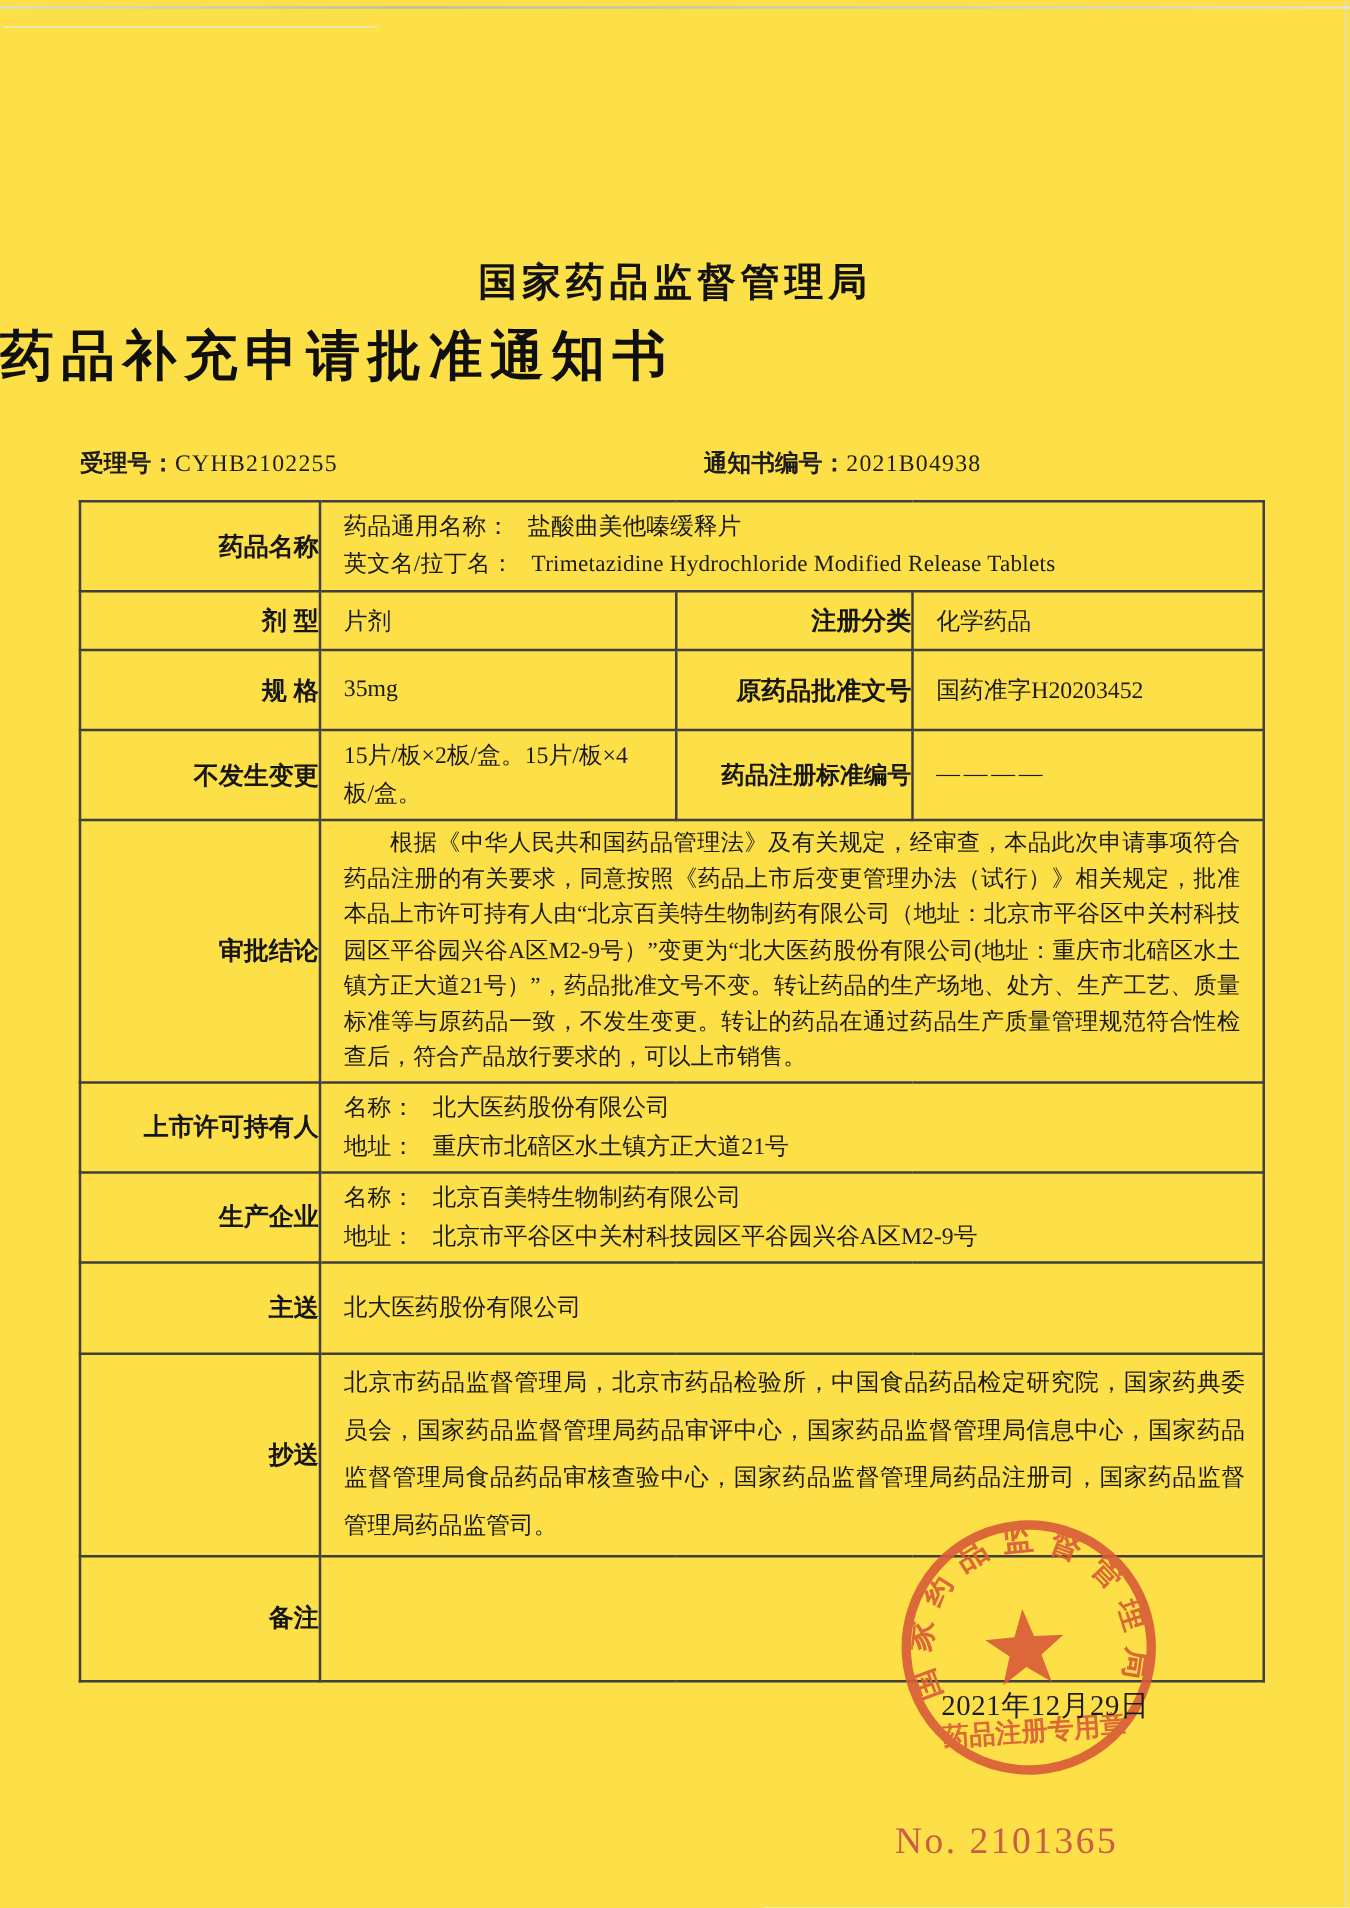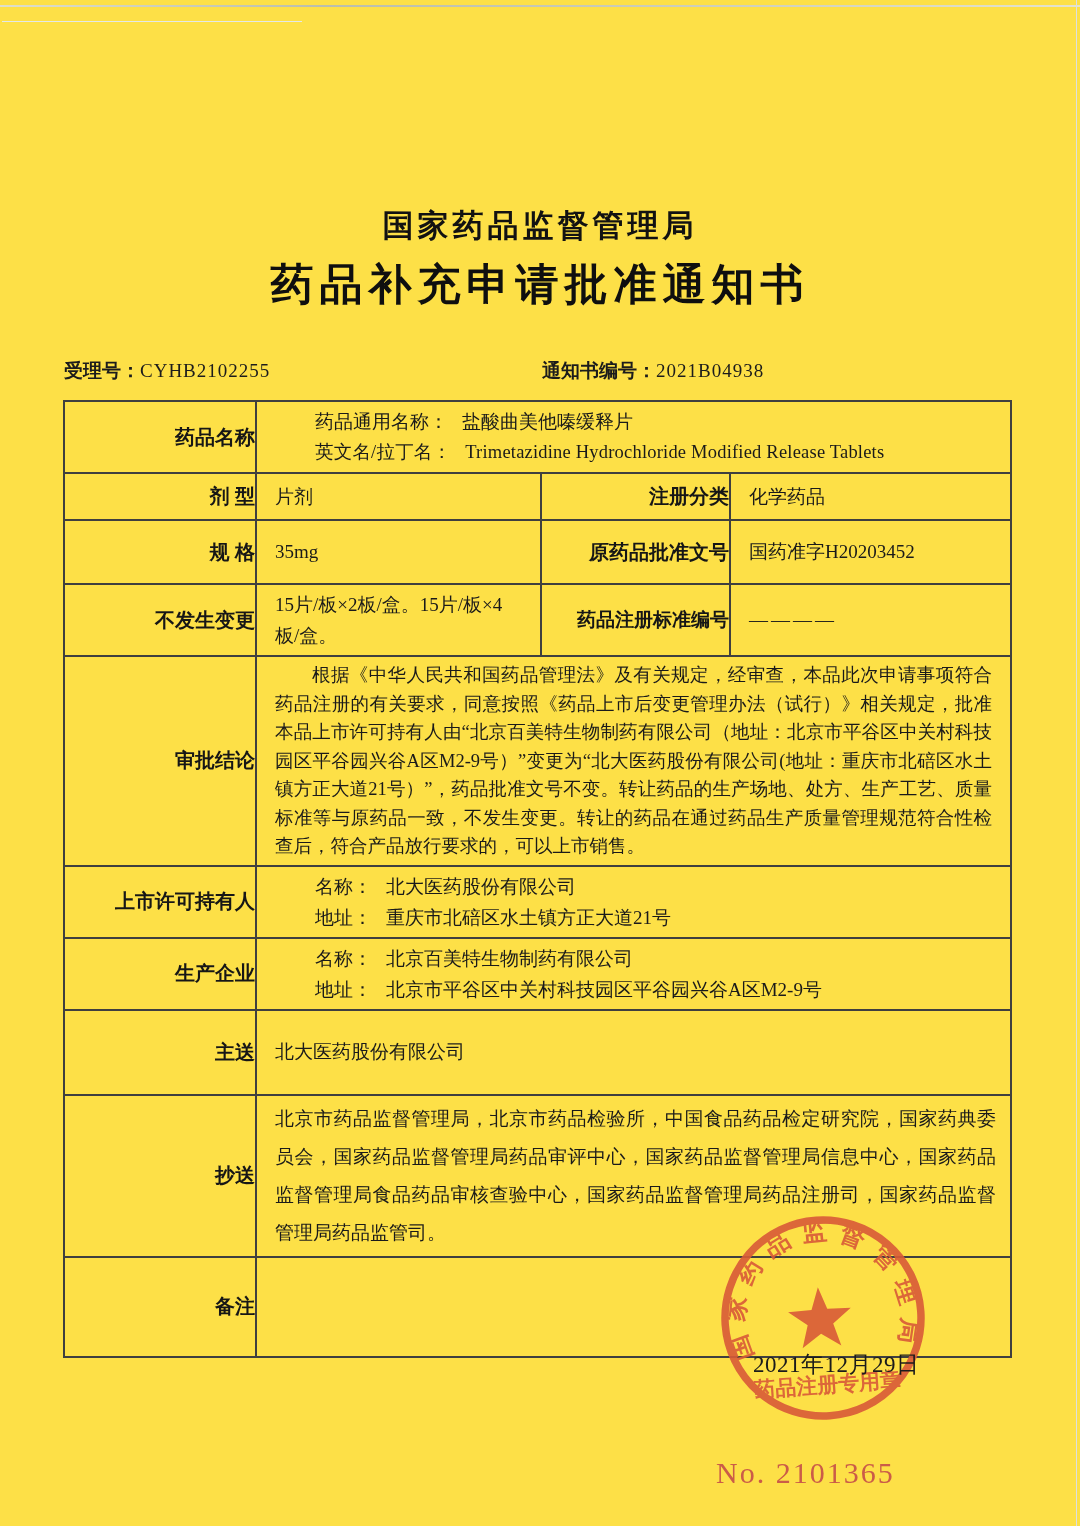--- a/index.html
+++ b/index.html
@@ -8,36 +8,36 @@
     position:relative; width:1080px; height:1526px; background:#fde047;
     font-family:"Liberation Sans", sans-serif; color:#1c1c1c; overflow:hidden;
   }
   .scan-line-top { position:absolute; top:5px; left:0; width:100%; height:2px;
     background:linear-gradient(90deg,#d8dee2,#aeb8bf 30%,#c7ced3 70%,#dfe3e6); opacity:.85; }
   .scan-line-faint { position:absolute; top:21px; left:2px; width:300px; height:1px; background:#e3e8ea; }
   .scan-line-right { position:absolute; top:0; right:3px; width:1px; height:100%; background:#dcdfe1; }
 
   .org-title { position:absolute; top:205px; left:0; width:100%; text-align:center;
     font-size:31px; font-weight:700; letter-spacing:4px; color:#121212; }
-  .doc-title { position:absolute; top:256px; left:0; width:100%; text-align:center;
+  .doc-title { position:absolute; top:256px; left:0; width:100%; text-align:left;
     font-family:"Liberation Serif", serif; font-size:43px; font-weight:600; letter-spacing:6px; color:#0f0f0f; }
 
   .meta { position:absolute; top:358px; left:0; width:100%; height:30px; font-size:19px; }
   .meta .lab { font-weight:700;text-align:center; }
   .meta .num { font-family:"Liberation Serif", serif; letter-spacing:1px; }
   .meta-accept { position:absolute; left:64px; top:0; }
-  .meta-notice { position:absolute; left:542px; top:0; }
+  .meta-notice { position:absolute; left:563px; top:0; }
 
   table.doc { position:absolute; left:63px; top:400px; width:947px;
     border-collapse:collapse; table-layout:fixed; }
   table.doc td { border:2px solid #3f3f3f; vertical-align:middle; }
   td.lbl { font-weight:700; text-align:right; font-size:20px; color:#161616; }
   td.val { font-family:"Liberation Serif", serif; font-size:19px; padding:4px 14px 4px 18px; color:#1a1a1a; }
   .kv-line { line-height:31px; }
-  .kv-line .k { margin-right:14px;margin-left:40px; }
+  .kv-line .k { margin-right:14px; }
   .en-line { font-size:18.5px; letter-spacing:0.2px; }
   .app-text { line-height:37px; font-size:19.5px; text-align:justify; }
   .concl-text { line-height:28.5px; font-size:18.5px; text-align:justify; text-indent:2em; padding-right:4px; }
   .cc-text { line-height:38px; font-size:19px; text-align:justify; }
   .dashes { letter-spacing:3px; font-size:20px; }
 
   .seal { position:absolute; left:713px; top:1208px; width:220px; height:220px;
     transform:rotate(-4deg); opacity:.9; z-index:4; }
   .stamp-date { position:absolute; left:753px; top:1349px; z-index:5;
     font-family:"Liberation Serif", serif; font-size:23px; color:#1b1b1b; letter-spacing:0.5px; }
@@ -120,21 +120,21 @@
     </tr>
 
     <tr style="height:65px">
       <td class="lbl">生产企业</td>
       <td class="val" colspan="3">
         <div class="kv-line"><span class="k">名称：</span><span>北京百美特生物制药有限公司</span></div>
         <div class="kv-line"><span class="k">地址：</span><span>北京市平谷区中关村科技园区平谷园兴谷A区M2-9号</span></div>
       </td>
     </tr>
 
-    <tr style="height:85px">
+    <tr style="height:73px">
       <td class="lbl">主送</td>
       <td class="val" colspan="3">北大医药股份有限公司</td>
     </tr>
 
     <tr style="height:161px">
       <td class="lbl">抄送</td>
       <td class="val" colspan="3">
         <div class="cc-text">北京市药品监督管理局，北京市药品检验所，中国食品药品检定研究院，国家药典委员会，国家药品监督管理局药品审评中心，国家药品监督管理局信息中心，国家药品监督管理局食品药品审核查验中心，国家药品监督管理局药品注册司，国家药品监督管理局药品监管司。</div>
       </td>
     </tr>

